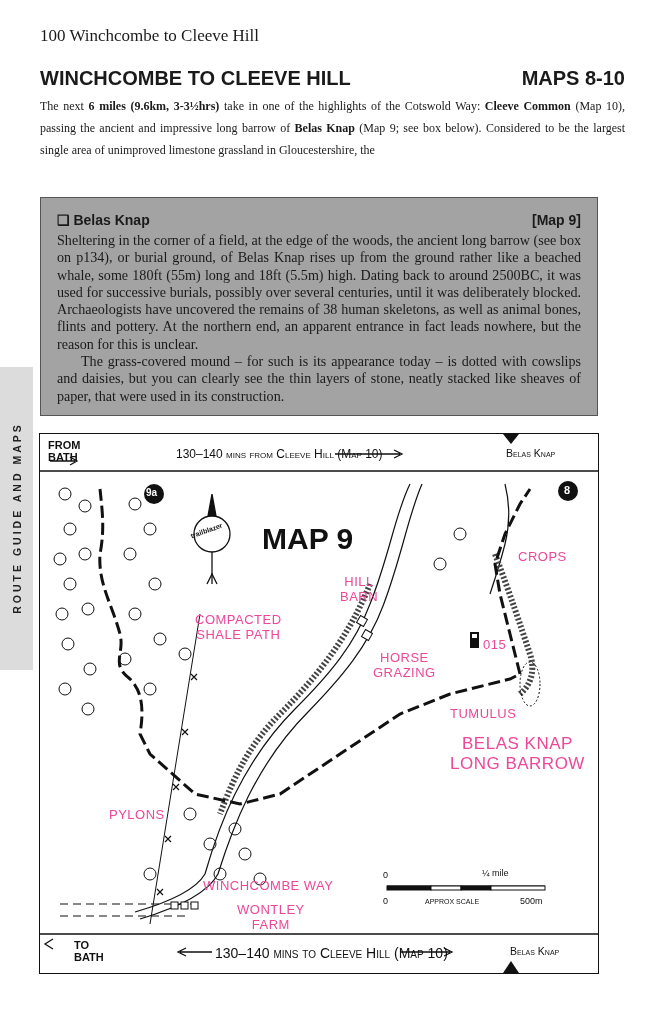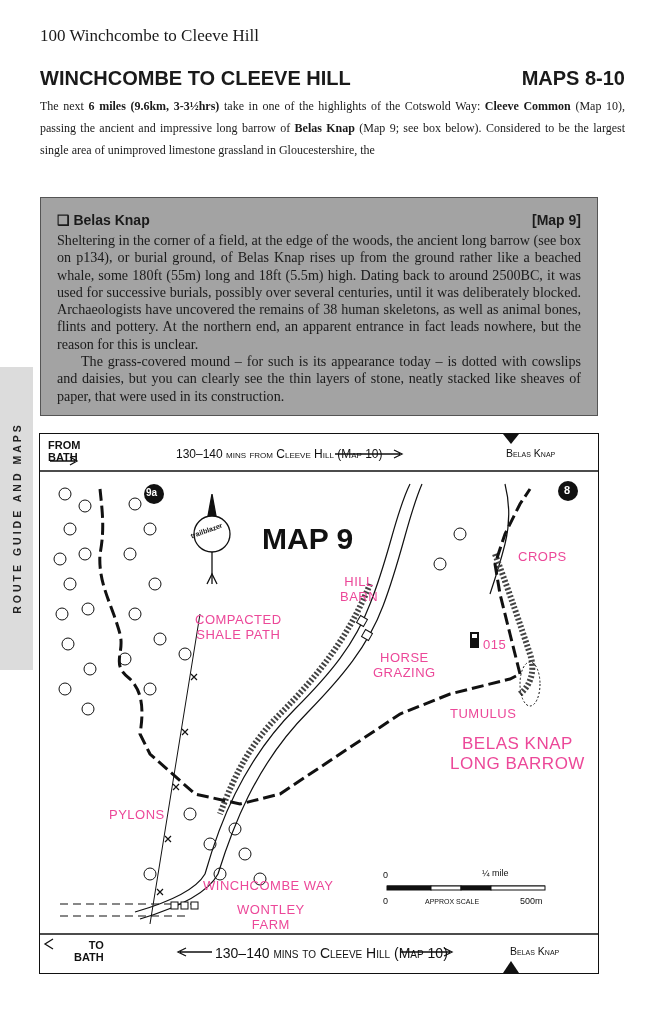--- a/index.html
+++ b/index.html
@@ -164,21 +164,21 @@
       <rect x="391" y="452" width="30" height="4" fill="#fff"></rect>
       <rect x="421" y="452" width="30" height="4" fill="#111"></rect>
       <rect x="451" y="452" width="54" height="4" fill="#fff"></rect>
     </g>
   </svg>
 
   <div class="mlabel" style="left:8px; top:5px; font-size:11px; font-weight:bold; line-height:12px; white-space:pre;">FROM
 BATH</div>
   <div class="mlabel sc" style="left:112px; top:13px; font-size:12px;margin-left:24px;">130–140 mins from Cleeve Hill (Map 10)</div>
   <div class="mlabel sc" style="left:466px; top:13px; font-size:10.5px;">Belas Knap</div>
-  <div class="mlabel" style="left:34px; top:505px; font-size:11px; font-weight:bold; line-height:12px; white-space:pre; text-align:right;">TO
+  <div class="mlabel" style="left:34px; top:505px; font-size:11px; font-weight:bold; line-height:12px; white-space:pre; text-align:left;">TO
 BATH</div>
   <div class="mlabel sc" style="left:175px; top:511px; font-size:14px;">130–140 mins to Cleeve Hill (Map 10)</div>
   <div class="mlabel sc" style="left:470px; top:511px; font-size:10.5px;">Belas Knap</div>
 
   <div class="mlabel" style="left:222px; top:88px; font-size:30px; font-weight:bold;">MAP 9</div>
   <div class="mlabel" style="left:150px; top:93px; font-size:7px; font-weight:bold; transform:rotate(-20deg);">trailblazer</div>
   <div class="mlabel" style="left:106px; top:53px; font-size:10px; font-weight:bold; color:#fff;">9a</div>
   <div class="mlabel" style="left:524px; top:50px; font-size:11px; font-weight:bold; color:#fff;">8</div>
 
   <div class="hand" style="left:478px; top:115px;">Crops</div>

